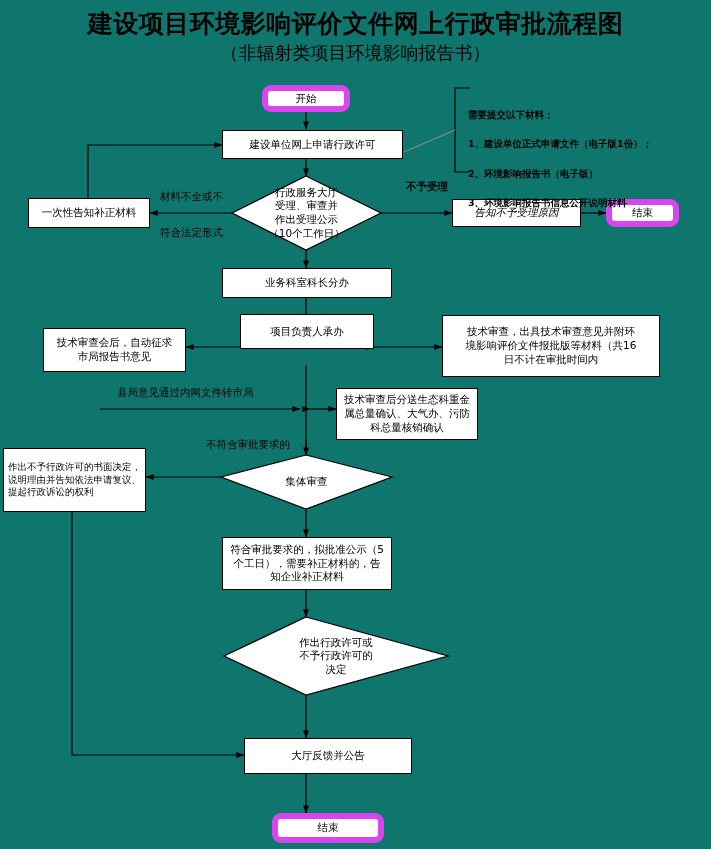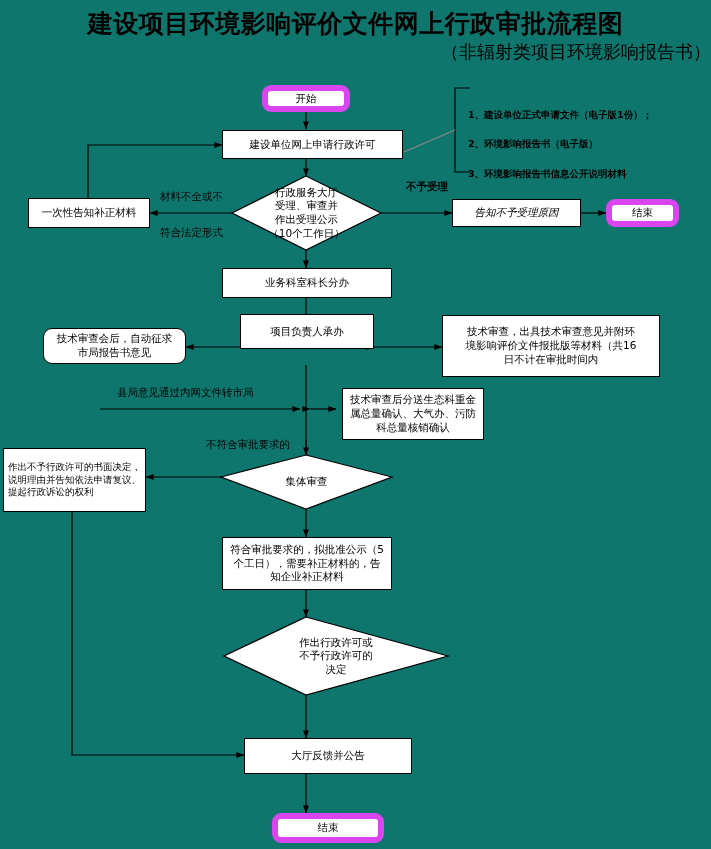--- a/index.html
+++ b/index.html
@@ -36,22 +36,22 @@
     font-size: 25px;
     letter-spacing: 0.5px;
     line-height: 1.15;
     white-space: nowrap;
   }
   .title-sub {
     position: absolute;
     left: 0;
     top: 43px;
     width: 711px;
-    text-align: right;
-    font-family: Liberation Mono, monospace;
+    text-align: center;
+    font-family: Liberation Sans, sans-serif;
     font-size: 18px;
     line-height: 1.15;
     white-space: nowrap;
   }
   .node {
     position: absolute;
     box-sizing: border-box;
     display: flex;
     align-items: center;
     justify-content: center;
@@ -206,32 +206,32 @@
   </div>
 
   <div class="node rect" style="left:222px; top:268px; width:170px; height:30px;">
     <span class="txt">业务科室科长分办</span>
   </div>
 
   <div class="node rect" style="left:240px; top:314px; width:134px; height:35px;">
     <span class="txt">项目负责人承办</span>
   </div>
 
-  <div class="node rect" style="left:43px; top:328px; width:143px; height:36px;border-radius:9px;">
+  <div class="node rect" style="left:43px; top:328px; width:143px; height:44px;">
     <span class="txt">技术审查会后，自动征求
 市局报告书意见</span>
   </div>
 
   <div class="node rect" style="left:442px; top:315px; width:218px; height:62px;">
     <span class="txt">技术审查，出具技术审查意见并附环
 境影响评价文件报批版等材料（共16
 日不计在审批时间内</span>
   </div>
 
-  <div class="node rect" style="left:336px; top:388px; width:142px; height:52px;margin-left:6px;">
+  <div class="node rect" style="left:336px; top:388px; width:142px; height:52px;">
     <span class="txt">技术审查后分送生态科重金
 属总量确认、大气办、污防
 科总量核销确认</span>
   </div>
 
   <div class="node rect" style="left:3px; top:448px; width:143px; height:64px; font-size:9.5px;">
     <span class="txt" style="text-align:left; padding:0 4px;">作出不予行政许可的书面决定，
 说明理由并告知依法申请复议、
 提起行政诉讼的权利</span>
   </div>
@@ -264,18 +264,19 @@
 
   <div class="free-label" style="left:160px; top:225px;">符合法定形式</div>
 
   <div class="free-label" style="left:406px; top:179px;font-weight:bold;">不予受理</div>
 
   <div class="free-label" style="left:117px; top:385px;">县局意见通过内网文件转市局</div>
 
   <div class="free-label" style="left:206px; top:437px;">不符合审批要求的</div>
 
   <div class="note-block" style="left:468px; top:93px; width:240px;">
+    <div>需要提交以下材料：</div>
     <div>1、建设单位正式申请文件（电子版1份）；</div>
     <div>2、环境影响报告书（电子版）</div>
     <div>3、环境影响报告书信息公开说明材料</div>
   </div>
 
 </div>
 
 </body></html>

